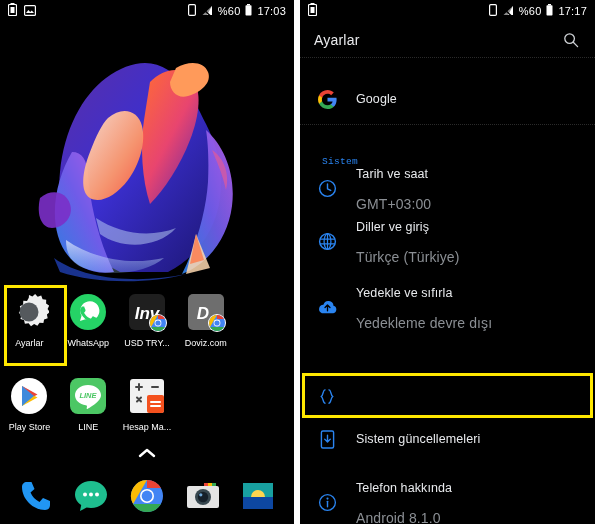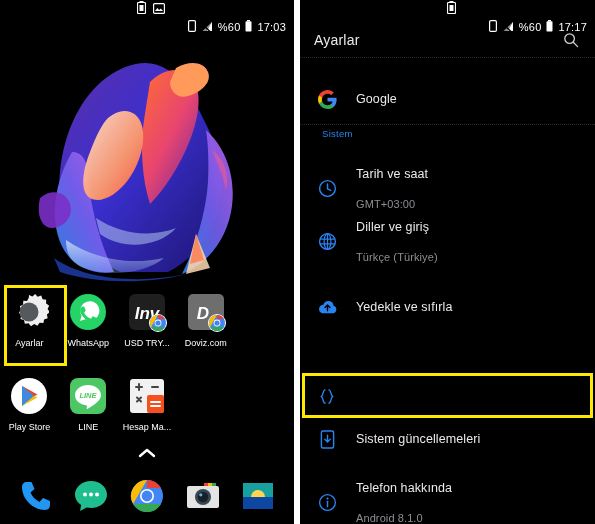--- a/index.html
+++ b/index.html
@@ -12,21 +12,21 @@
   #root { position: relative; width: 595px; height: 524px; background: #000; }
 
   
   #home-panel {
     position: absolute; left: 0; top: 0; width: 294px; height: 524px;
     background: #000; overflow: hidden;
   }
   
   .statusbar {
     position: absolute; left: 0; top: 0; width: 100%; height: 22px;
-    display: flex; align-items: center; color: #fff; z-index: 30; flex-direction: column;
+    display: flex; align-items: center; color: #fff; z-index: 30;
   }
   .sb-left { display: flex; align-items: center; gap: 7px; padding-left: 8px; }
   .sb-right { margin-left: auto; display: flex; align-items: center; gap: 5px; padding-right: 8px; }
   .sb-text { font-size: 11px; color: #fff; letter-spacing: .2px; }
   .sb-ico { display: block; }
 
   
   #wallpaper {
     position: absolute; left: 0; top: 22px; width: 294px; height: 260px;
   }
@@ -102,25 +102,25 @@
     position: absolute; left: 0; width: 343px;
     display: flex; align-items: center; padding-left: 10px;
   }
   .set-ico {
     width: 34px; min-width: 34px; height: 30px;
     display: flex; align-items: center; justify-content: center;
   }
   .set-ico svg { display: block; }
   .set-txt { margin-left: 12px; display: flex; flex-direction: column; justify-content: center; }
   .set-title { font-size: 12.5px; color: #e8eaed; line-height: 16px; letter-spacing: .1px; }
-  .set-sub { font-size: 11px; color: #8b8f94; line-height: 13px; margin-top: 16px; letter-spacing: .1px; }
+  .set-sub { font-size: 14px; color: #8b8f94; line-height: 13px; margin-top: 16px; letter-spacing: .1px; }
 
   #section-sistem {
-    position: absolute; left: 22px; top: 128px;
-    font-size: 9.5px; color: #2a84f0; letter-spacing: .3px;
+    position: absolute; left: 22px; top: 156px;
+    font-size: 9.5px; color: #2a84f0; letter-spacing: .3px; font-family: Liberation Mono, monospace;
   }
 
   #dev-highlight {
     position: absolute; left: 2px; top: 373px; width: 291px; height: 45px;
     border: 3px solid #ffe800; z-index: 20; pointer-events: none;
   }
 </style>
 </head>
 <body>
 
@@ -501,20 +501,21 @@
 
     <div class="set-row" style="top:287px;height:40px">
       <span class="set-ico">
         <svg width="21" height="19" viewBox="0 0 22 20">
             <path d="M17.3 8.2 A5.4 5.4 0 0 0 6.7 7.1 A4.6 4.6 0 0 0 5.1 16 h12 a4 4 0 0 0 .2-7.8 Z" fill="#2a84f0"></path>
             <path d="M11 13.4 L11 7.6 M8.4 10 L11 7.4 L13.6 10" stroke="#000" stroke-width="1.4" fill="none" stroke-linecap="round" stroke-linejoin="round"></path>
           </svg>
       </span>
       <div class="set-txt">
         <span class="set-title">Yedekle ve sıfırla</span>
+        <span class="set-sub">Yedekleme devre dışı</span>
       </div>
     </div>
 
 
     <div class="set-row" style="top:381px;height:30px">
       <span class="set-ico">
         <svg width="20" height="19" viewBox="0 0 20 20">
           <path d="M8 3 C5.6 3 6.4 8.2 4 10 c2.4 1.8 1.6 7 4 7" stroke="#2a84f0" stroke-width="1.4" fill="none" stroke-linecap="round"></path>
           <path d="M12 3 c2.4 0 1.6 5.2 4 7 -2.4 1.8-1.6 7-4 7" stroke="#2a84f0" stroke-width="1.4" fill="none" stroke-linecap="round"></path>
         </svg>

